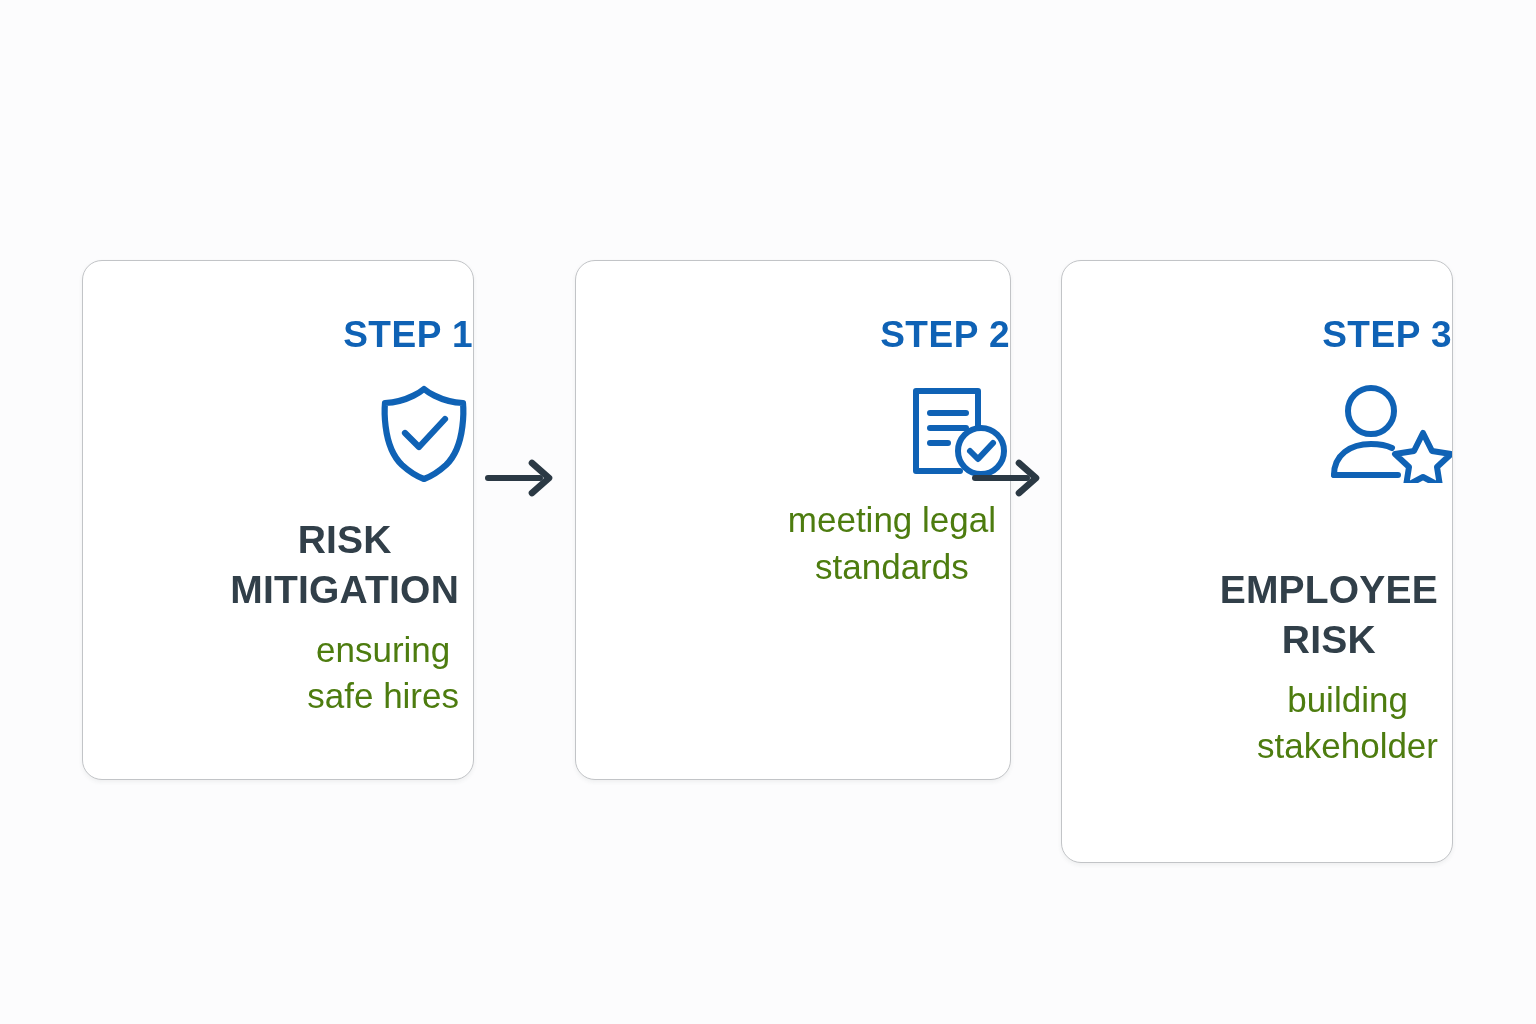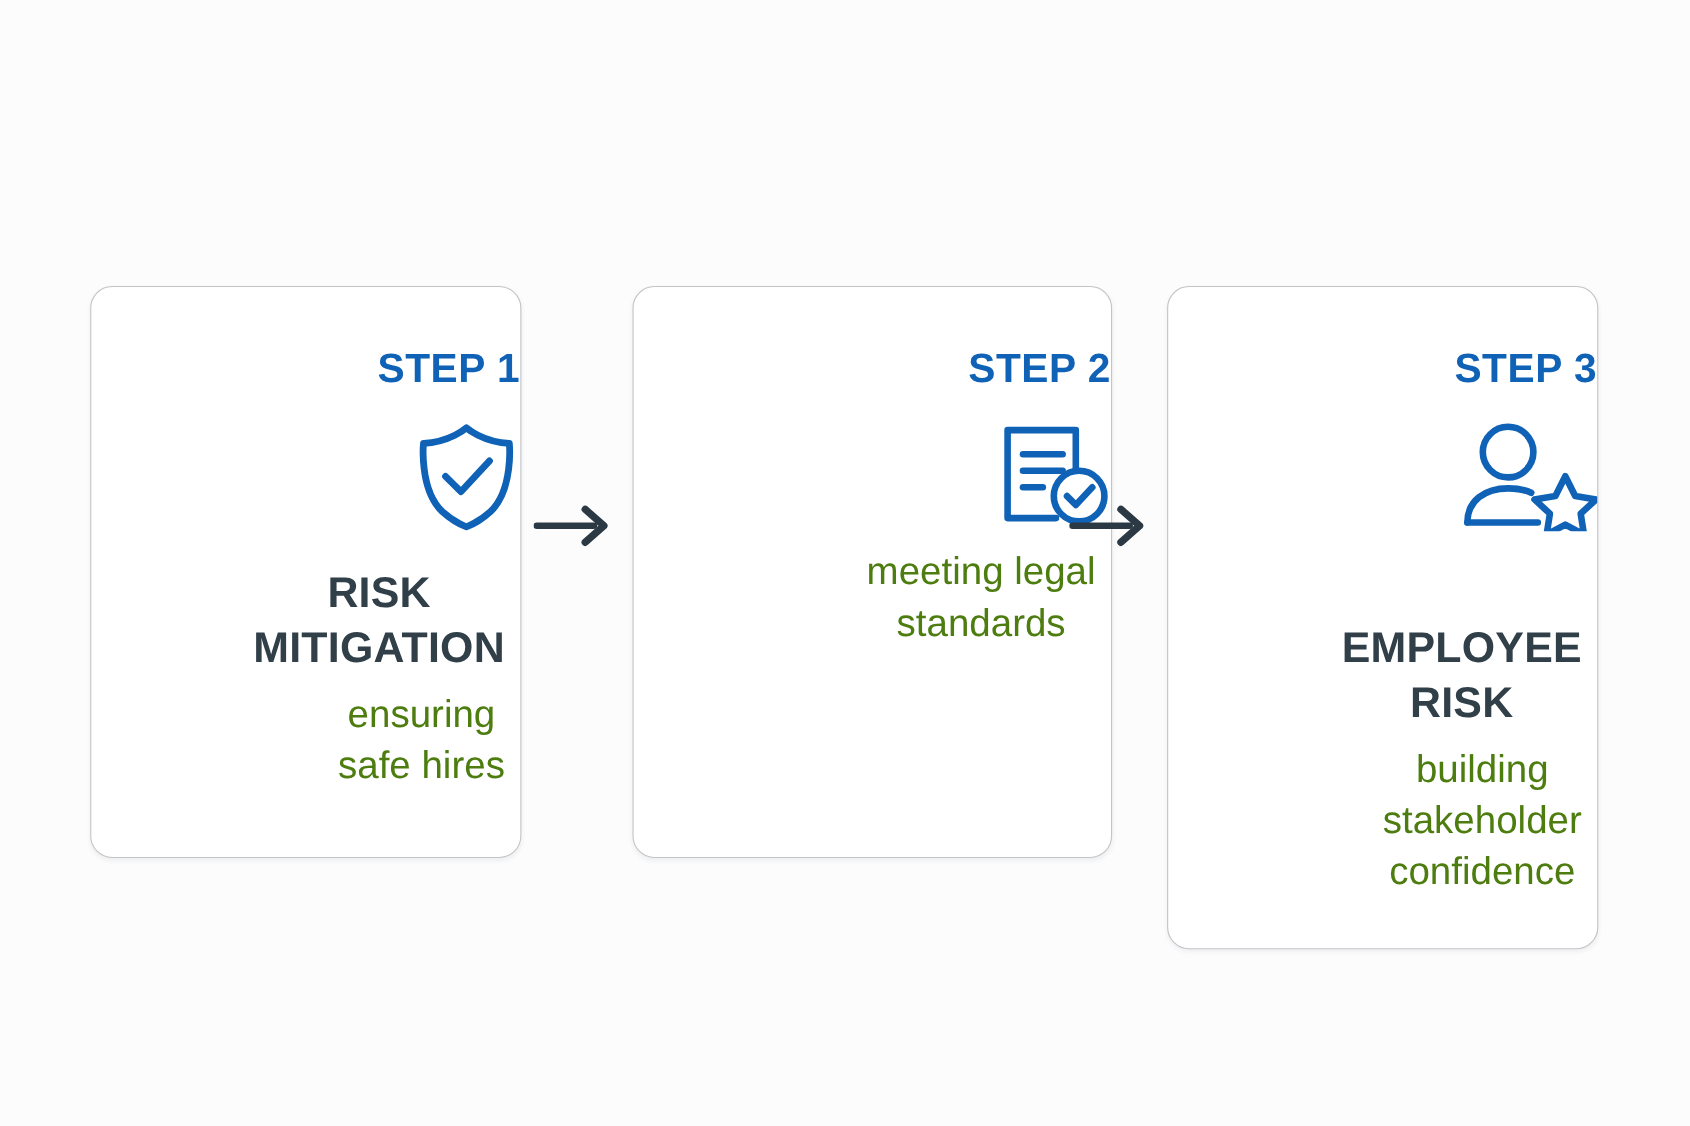--- a/index.html
+++ b/index.html
@@ -159,17 +159,16 @@
 
     <div class="card-title">
       <br>
       <span>EMPLOYEE</span><br>
       <span>RISK</span>
     </div>
 
     <div class="card-sub">
       <span>building</span><br>
       <span>stakeholder</span><br>
-      <span>confidence</span>
     </div>
   </div>
 
 </div>
 
 </body></html>

